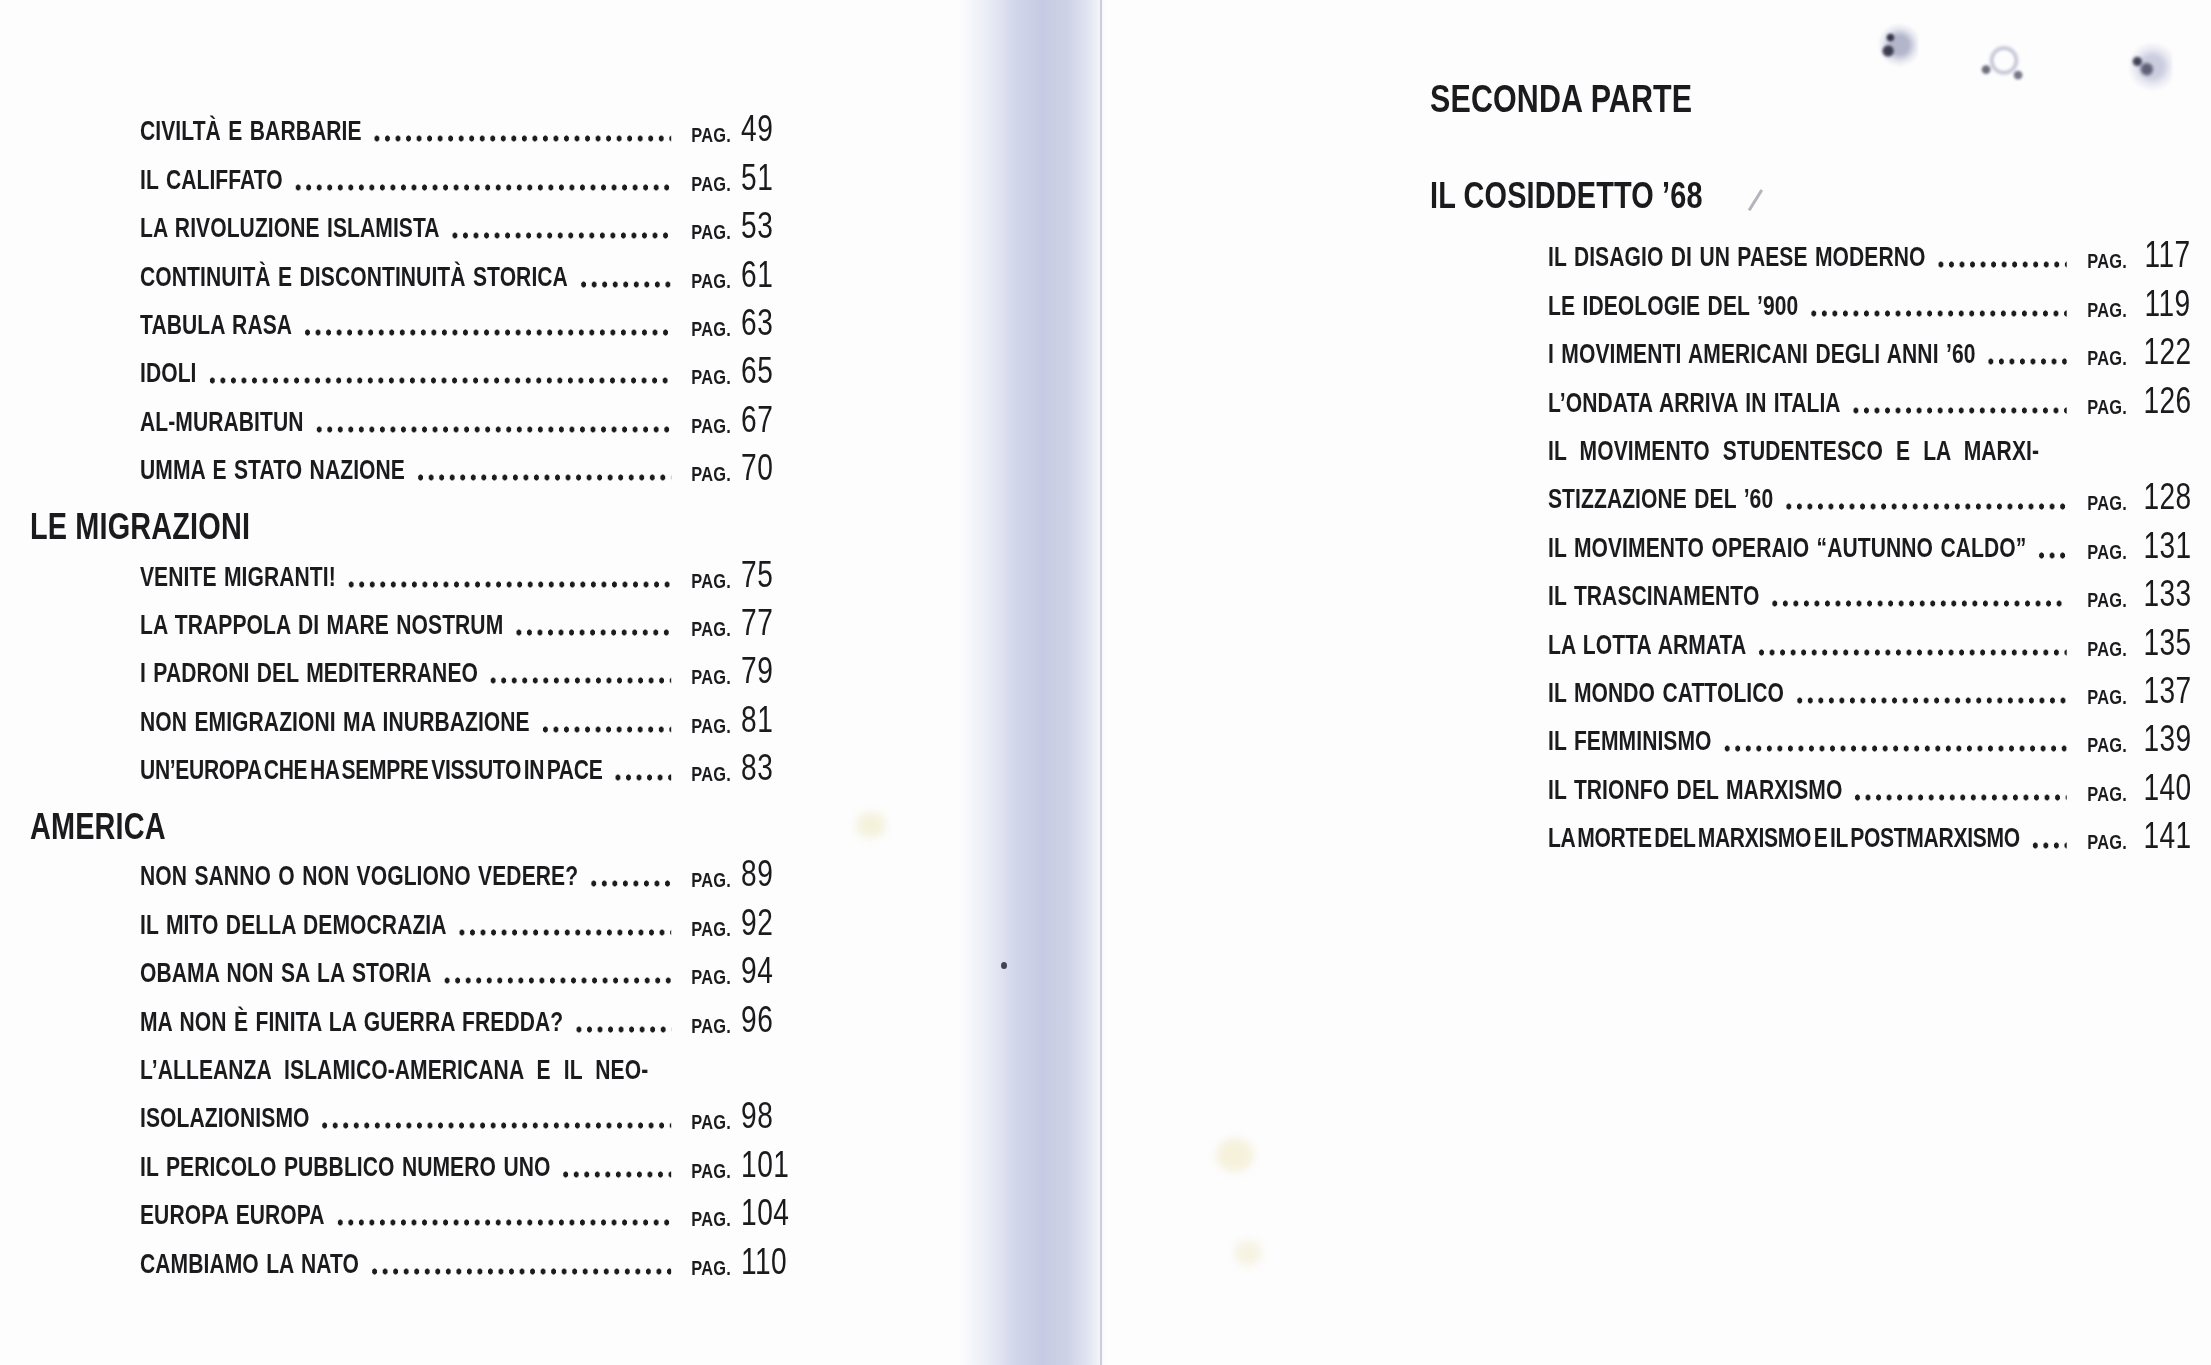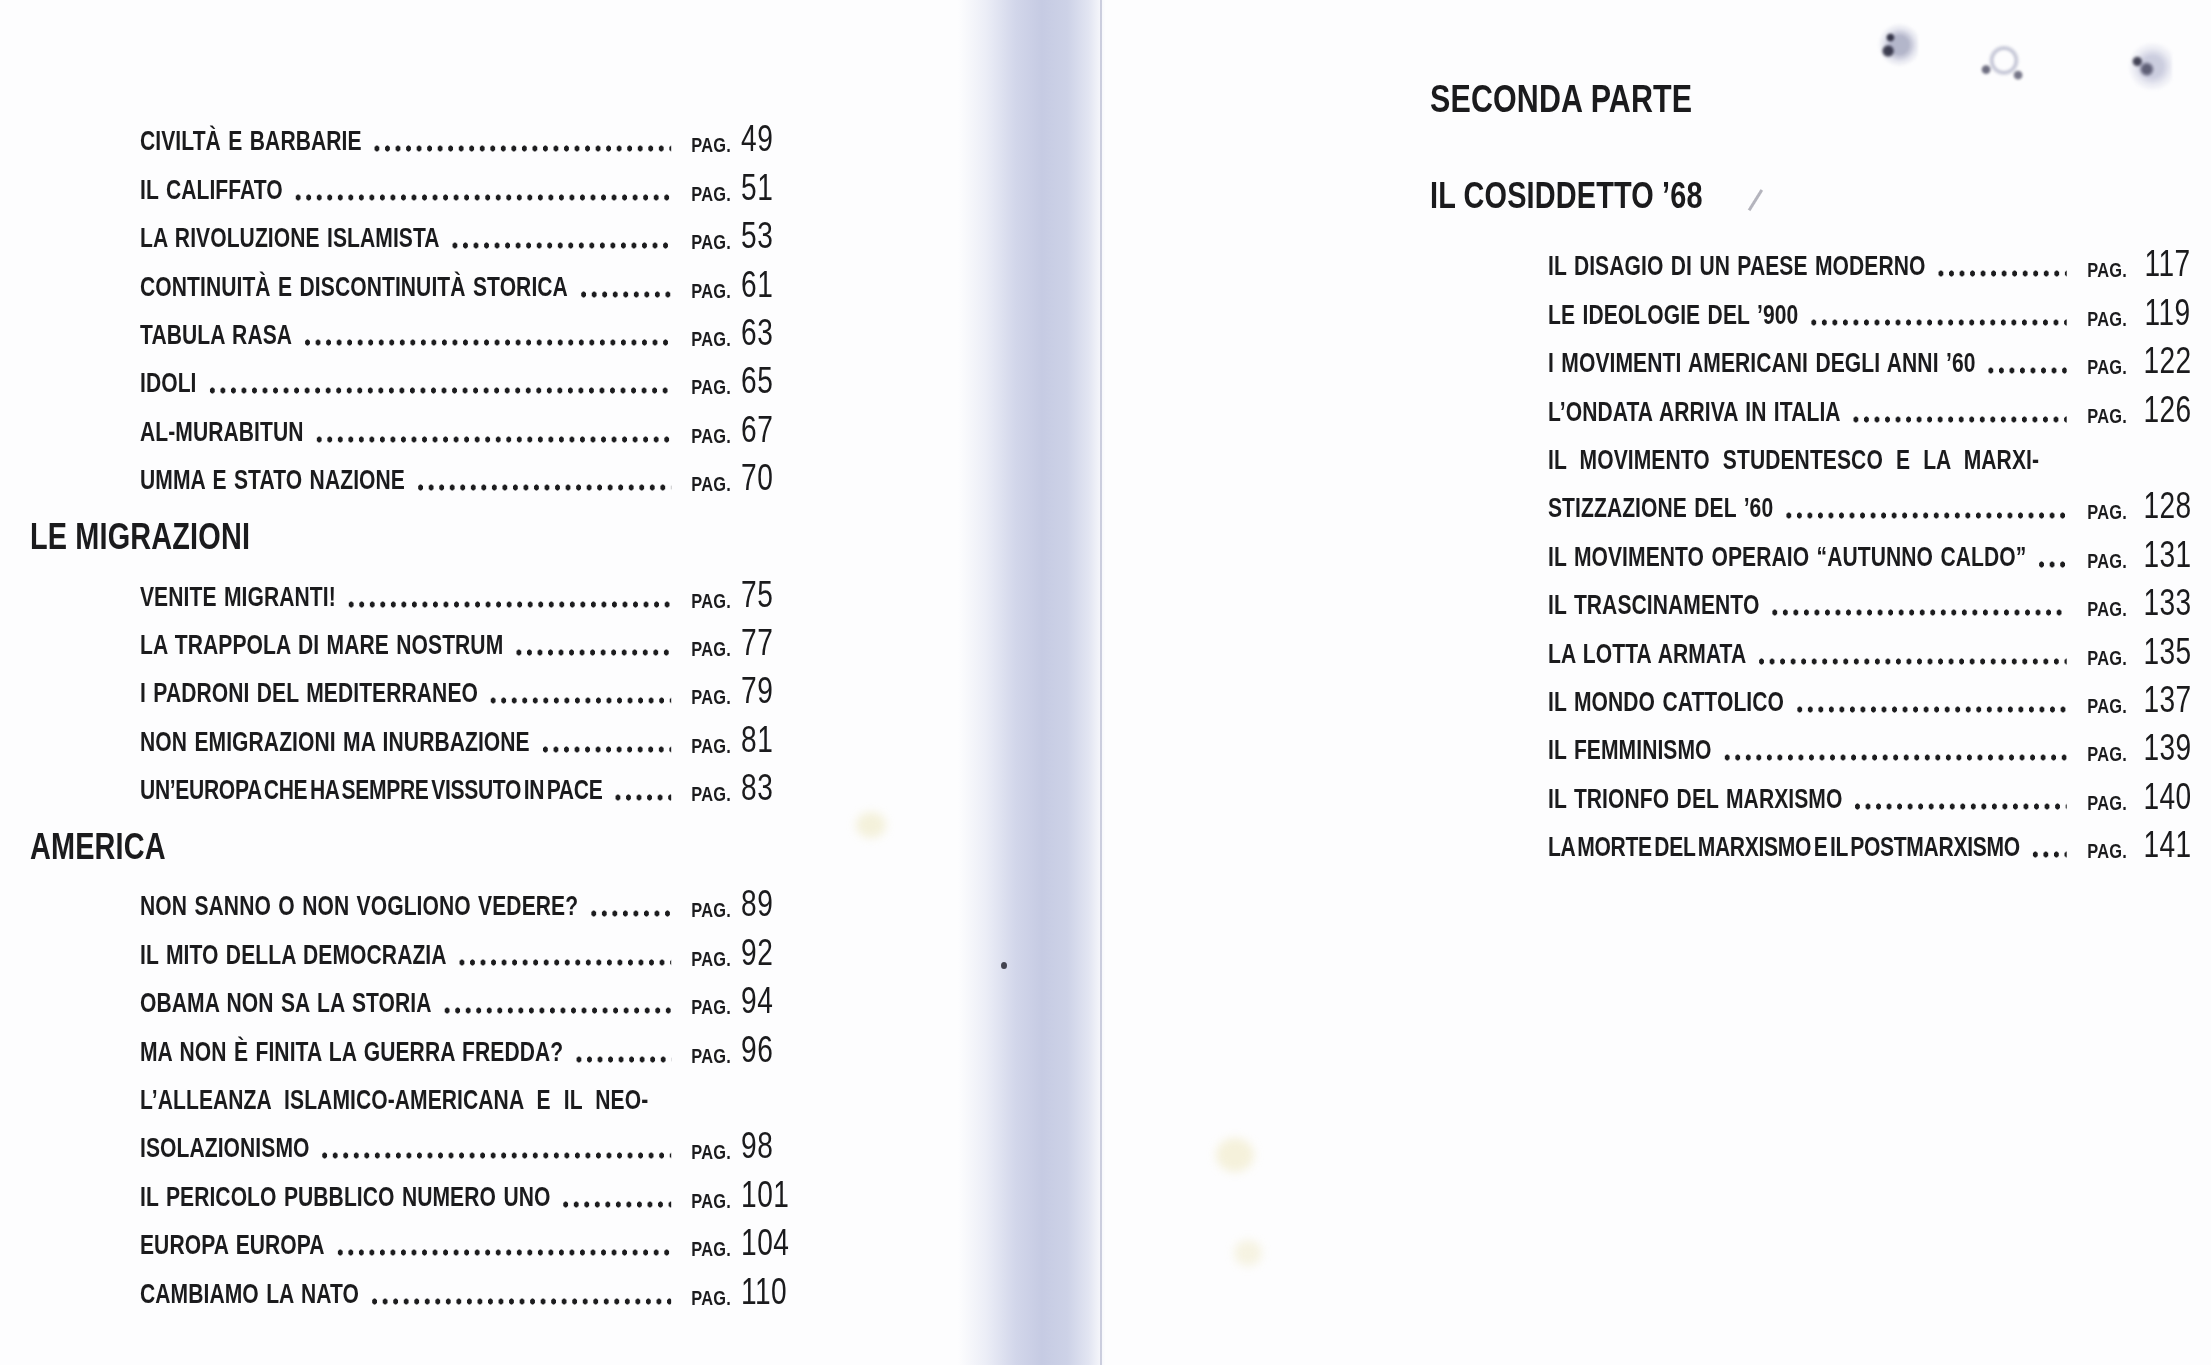--- a/index.html
+++ b/index.html
@@ -19,23 +19,23 @@
     font-weight:700;line-height:1;display:flex;align-items:flex-end;
     white-space:nowrap;width:fit-content;
     transform:scaleX(0.78);transform-origin:0 100%;
     letter-spacing:0.2px;
   }
   .part-heading{font-size:39px;height:52px;}
   .sec-heading{font-size:37px;height:52px;margin-top:4px;}
   .page-right .sec-heading{margin-top:44px;}
 
   
-  .entries{margin-top:12px;}
+  .entries{margin-top:2px;}
   .page-left .entries{padding-left:110px;}
-  .page-right .entries{padding-left:118px;margin-top:23px;}
+  .page-right .entries{padding-left:118px;margin-top:14px;}
   .entry{
     display:flex;align-items:flex-end;
     height:48.4px;padding-bottom:5px;box-sizing:border-box;
     width:128.2%;
     transform:scaleX(0.78);transform-origin:0 100%;
   }
   .title{
     font-size:27px;font-weight:700;line-height:1;
     white-space:nowrap;word-spacing:0.07em;letter-spacing:0.1px;
   }

